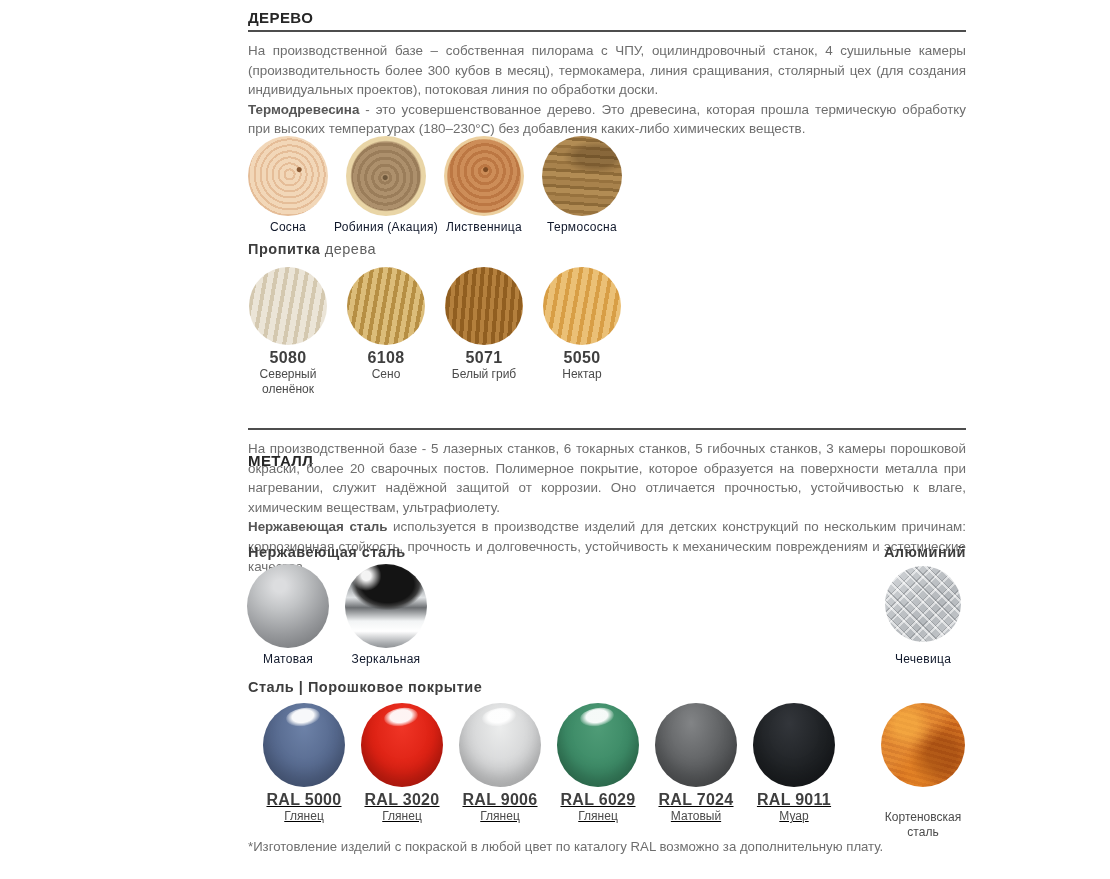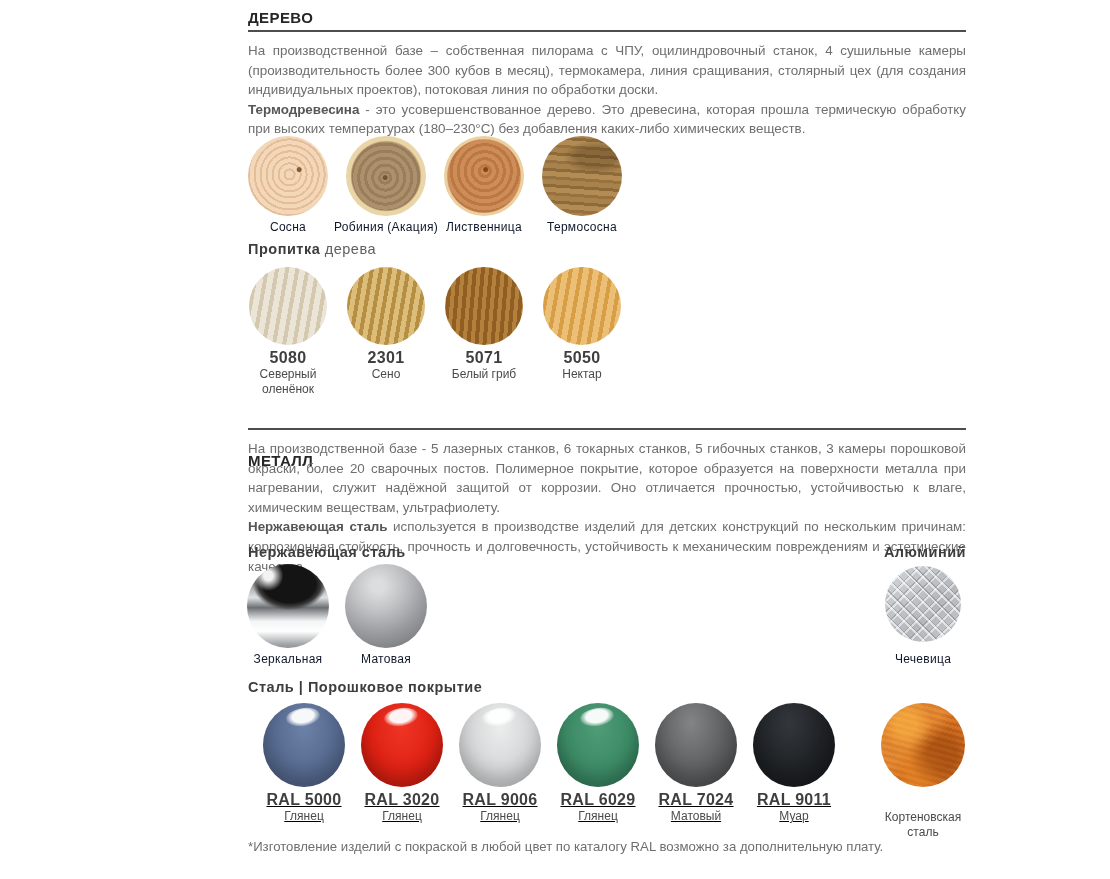--- a/index.html
+++ b/index.html
@@ -156,21 +156,21 @@
 </div>
 
 <div class="abs row" style="left:239px;top:267px;">
   <div class="cell">
     <div class="disc78 sw-5080"></div>
     <div class="code">5080</div>
     <div class="name">Северный оленёнок</div>
   </div>
   <div class="cell">
     <div class="disc78 sw-5064"></div>
-    <div class="code">2301</div>
+    <div class="code">6108</div>
     <div class="name">Сено</div>
   </div>
   <div class="cell">
     <div class="disc78 sw-5071"></div>
     <div class="code">5071</div>
     <div class="name">Белый гриб</div>
   </div>
   <div class="cell">
     <div class="disc78 sw-5050"></div>
     <div class="code">5050</div>
@@ -186,26 +186,26 @@
   <span class="lead">Нержавеющая сталь</span><span> используется в производстве изделий для детских конструкций по нескольким причинам: коррозионная стойкость, прочность и долговечность, устойчивость к механическим повреждениям и эстетические качества.</span>
 </div>
 
 <div class="abs heads-line" style="left:248px;top:544px;width:718px;">
   <span class="sub-title">Нержавеющая сталь</span>
   <span class="sub-title">Алюминий</span>
 </div>
 
 <div class="abs row" style="left:239px;top:564px;">
   <div class="cell">
+    <div class="ball sw-matte"></div>
+    <div class="label">Матовая</div>
+  </div>
+  <div class="cell">
     <div class="ball sw-mirror"></div>
     <div class="label">Зеркальная</div>
-  </div>
-  <div class="cell">
-    <div class="ball sw-matte"></div>
-    <div class="label">Матовая</div>
   </div>
 </div>
 
 <div class="abs cell" style="left:874px;top:566px;">
   <div class="sw-alu"></div>
   <div class="label" style="margin-top:10px;">Чечевица</div>
 </div>
 
 <div class="abs sub-title" style="left:248px;top:679px;">Сталь | Порошковое покрытие</div>
 

